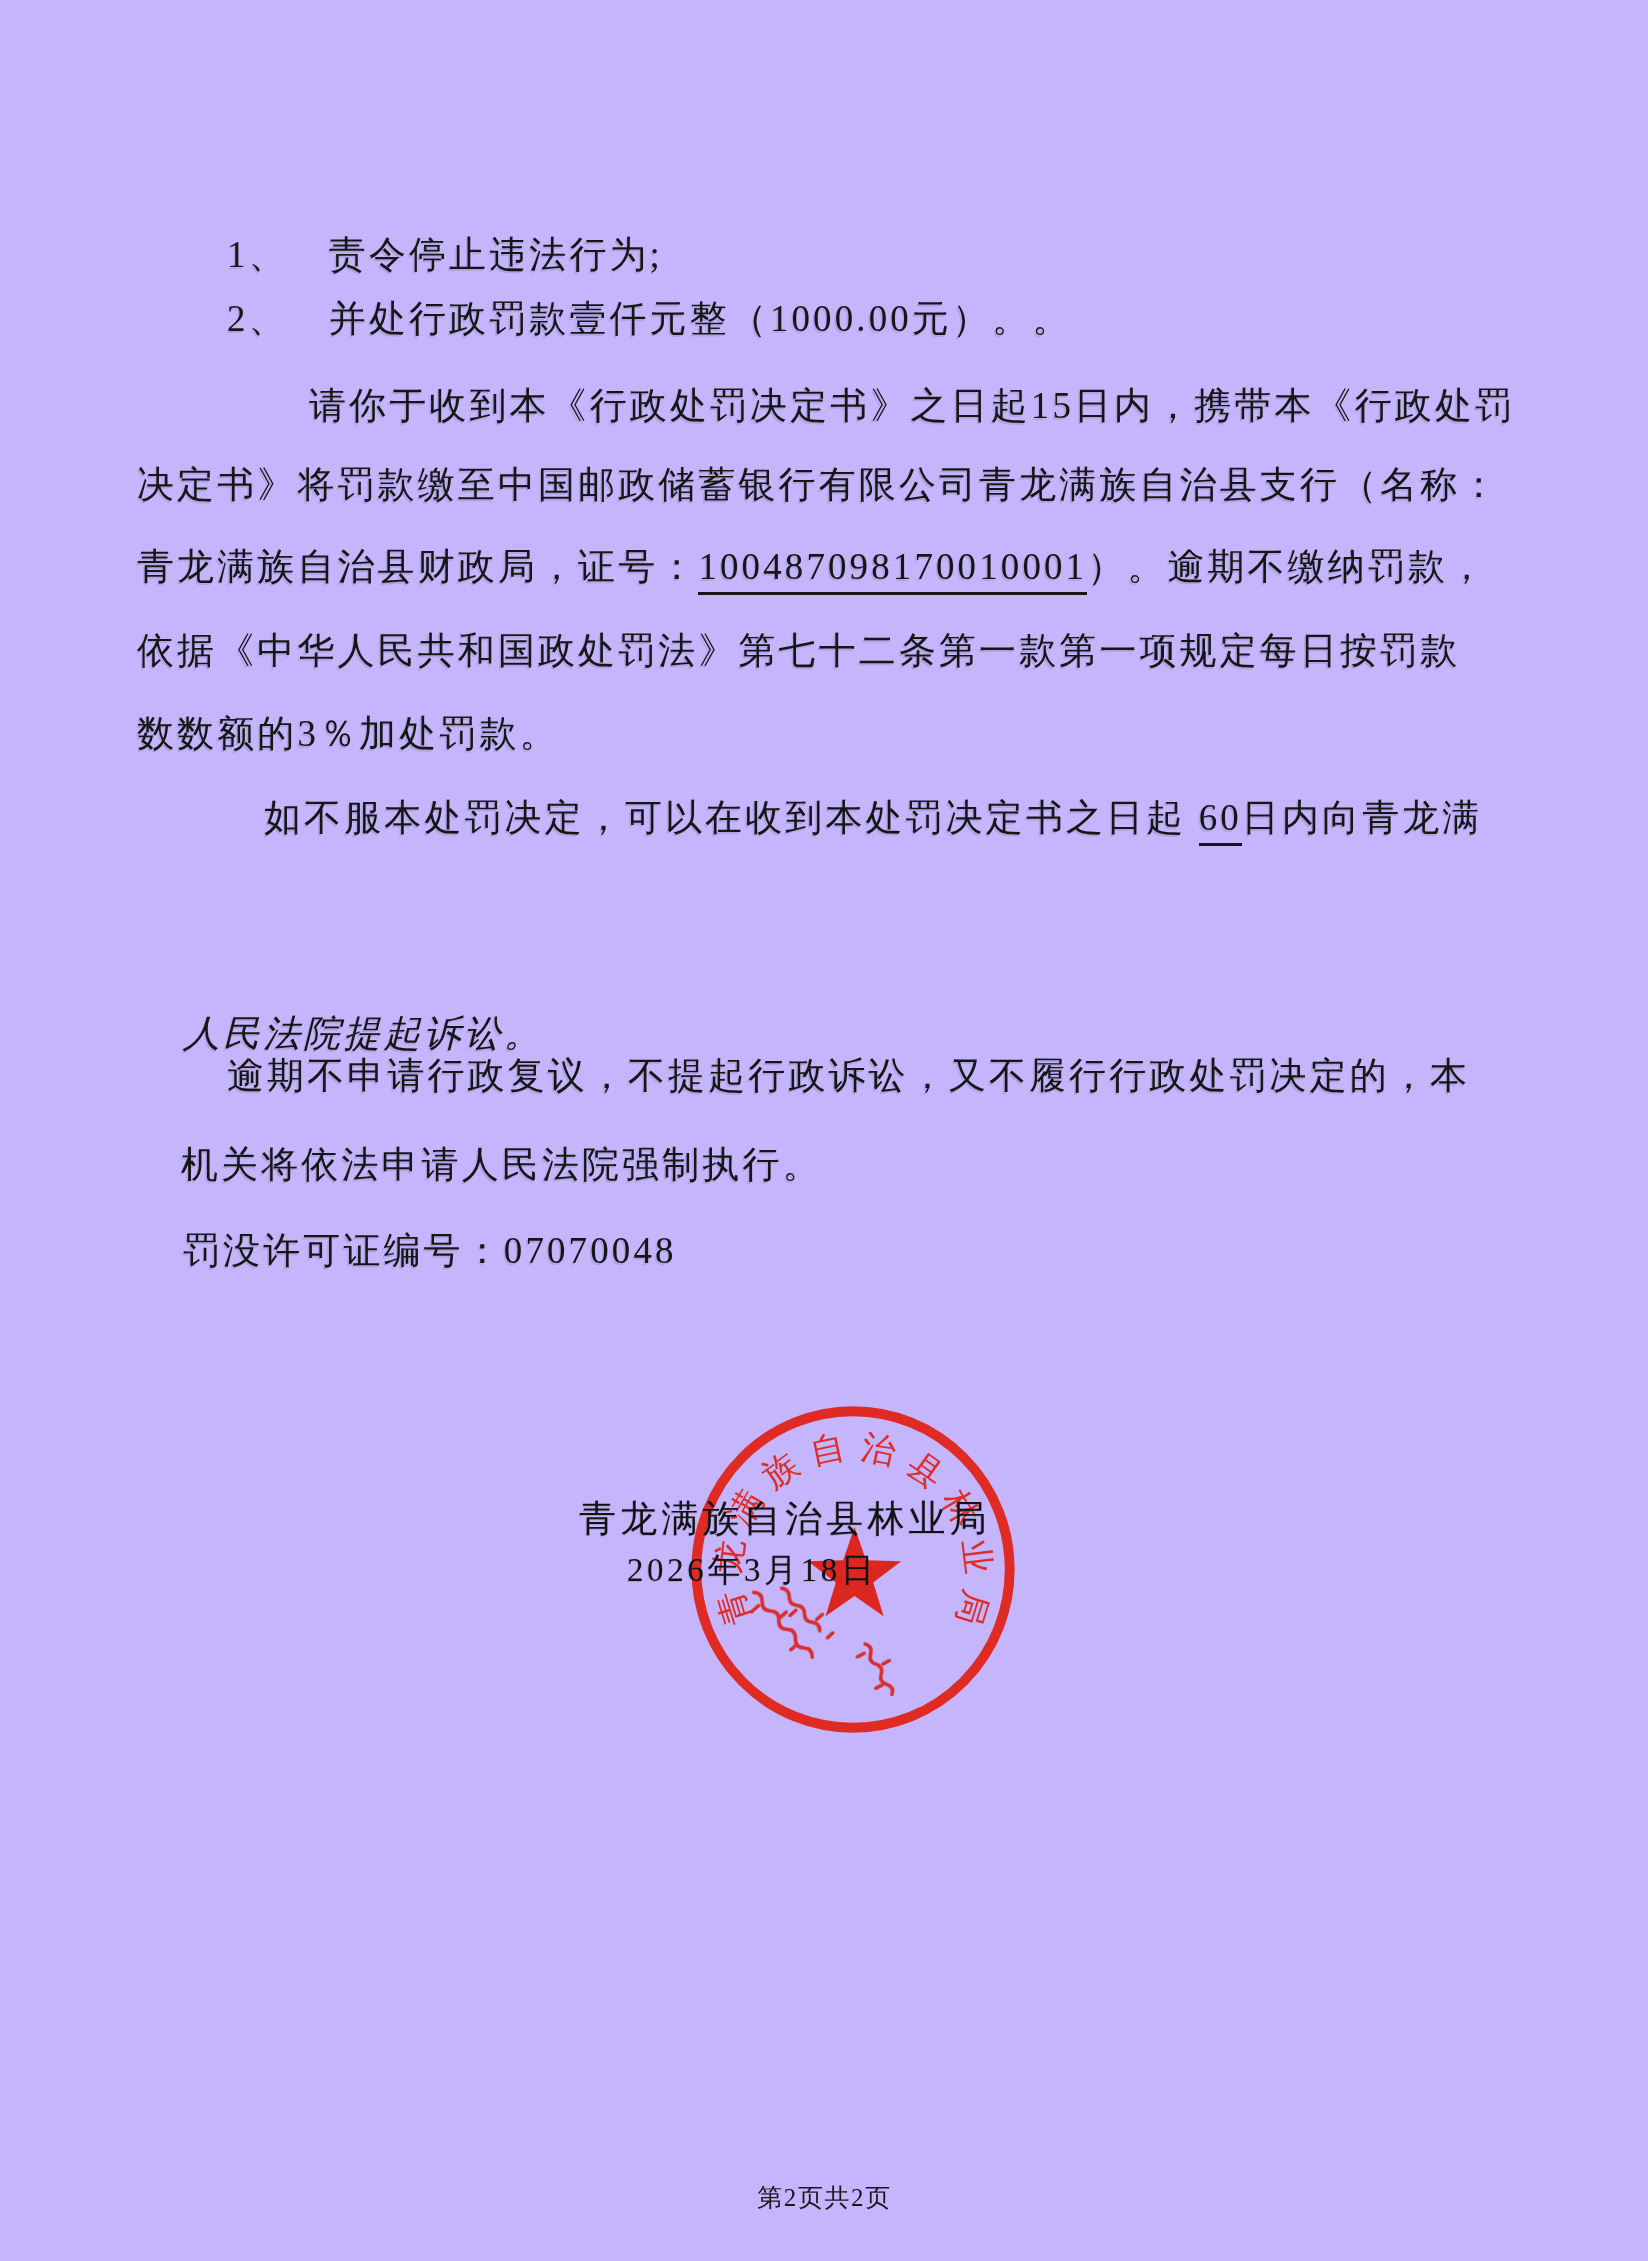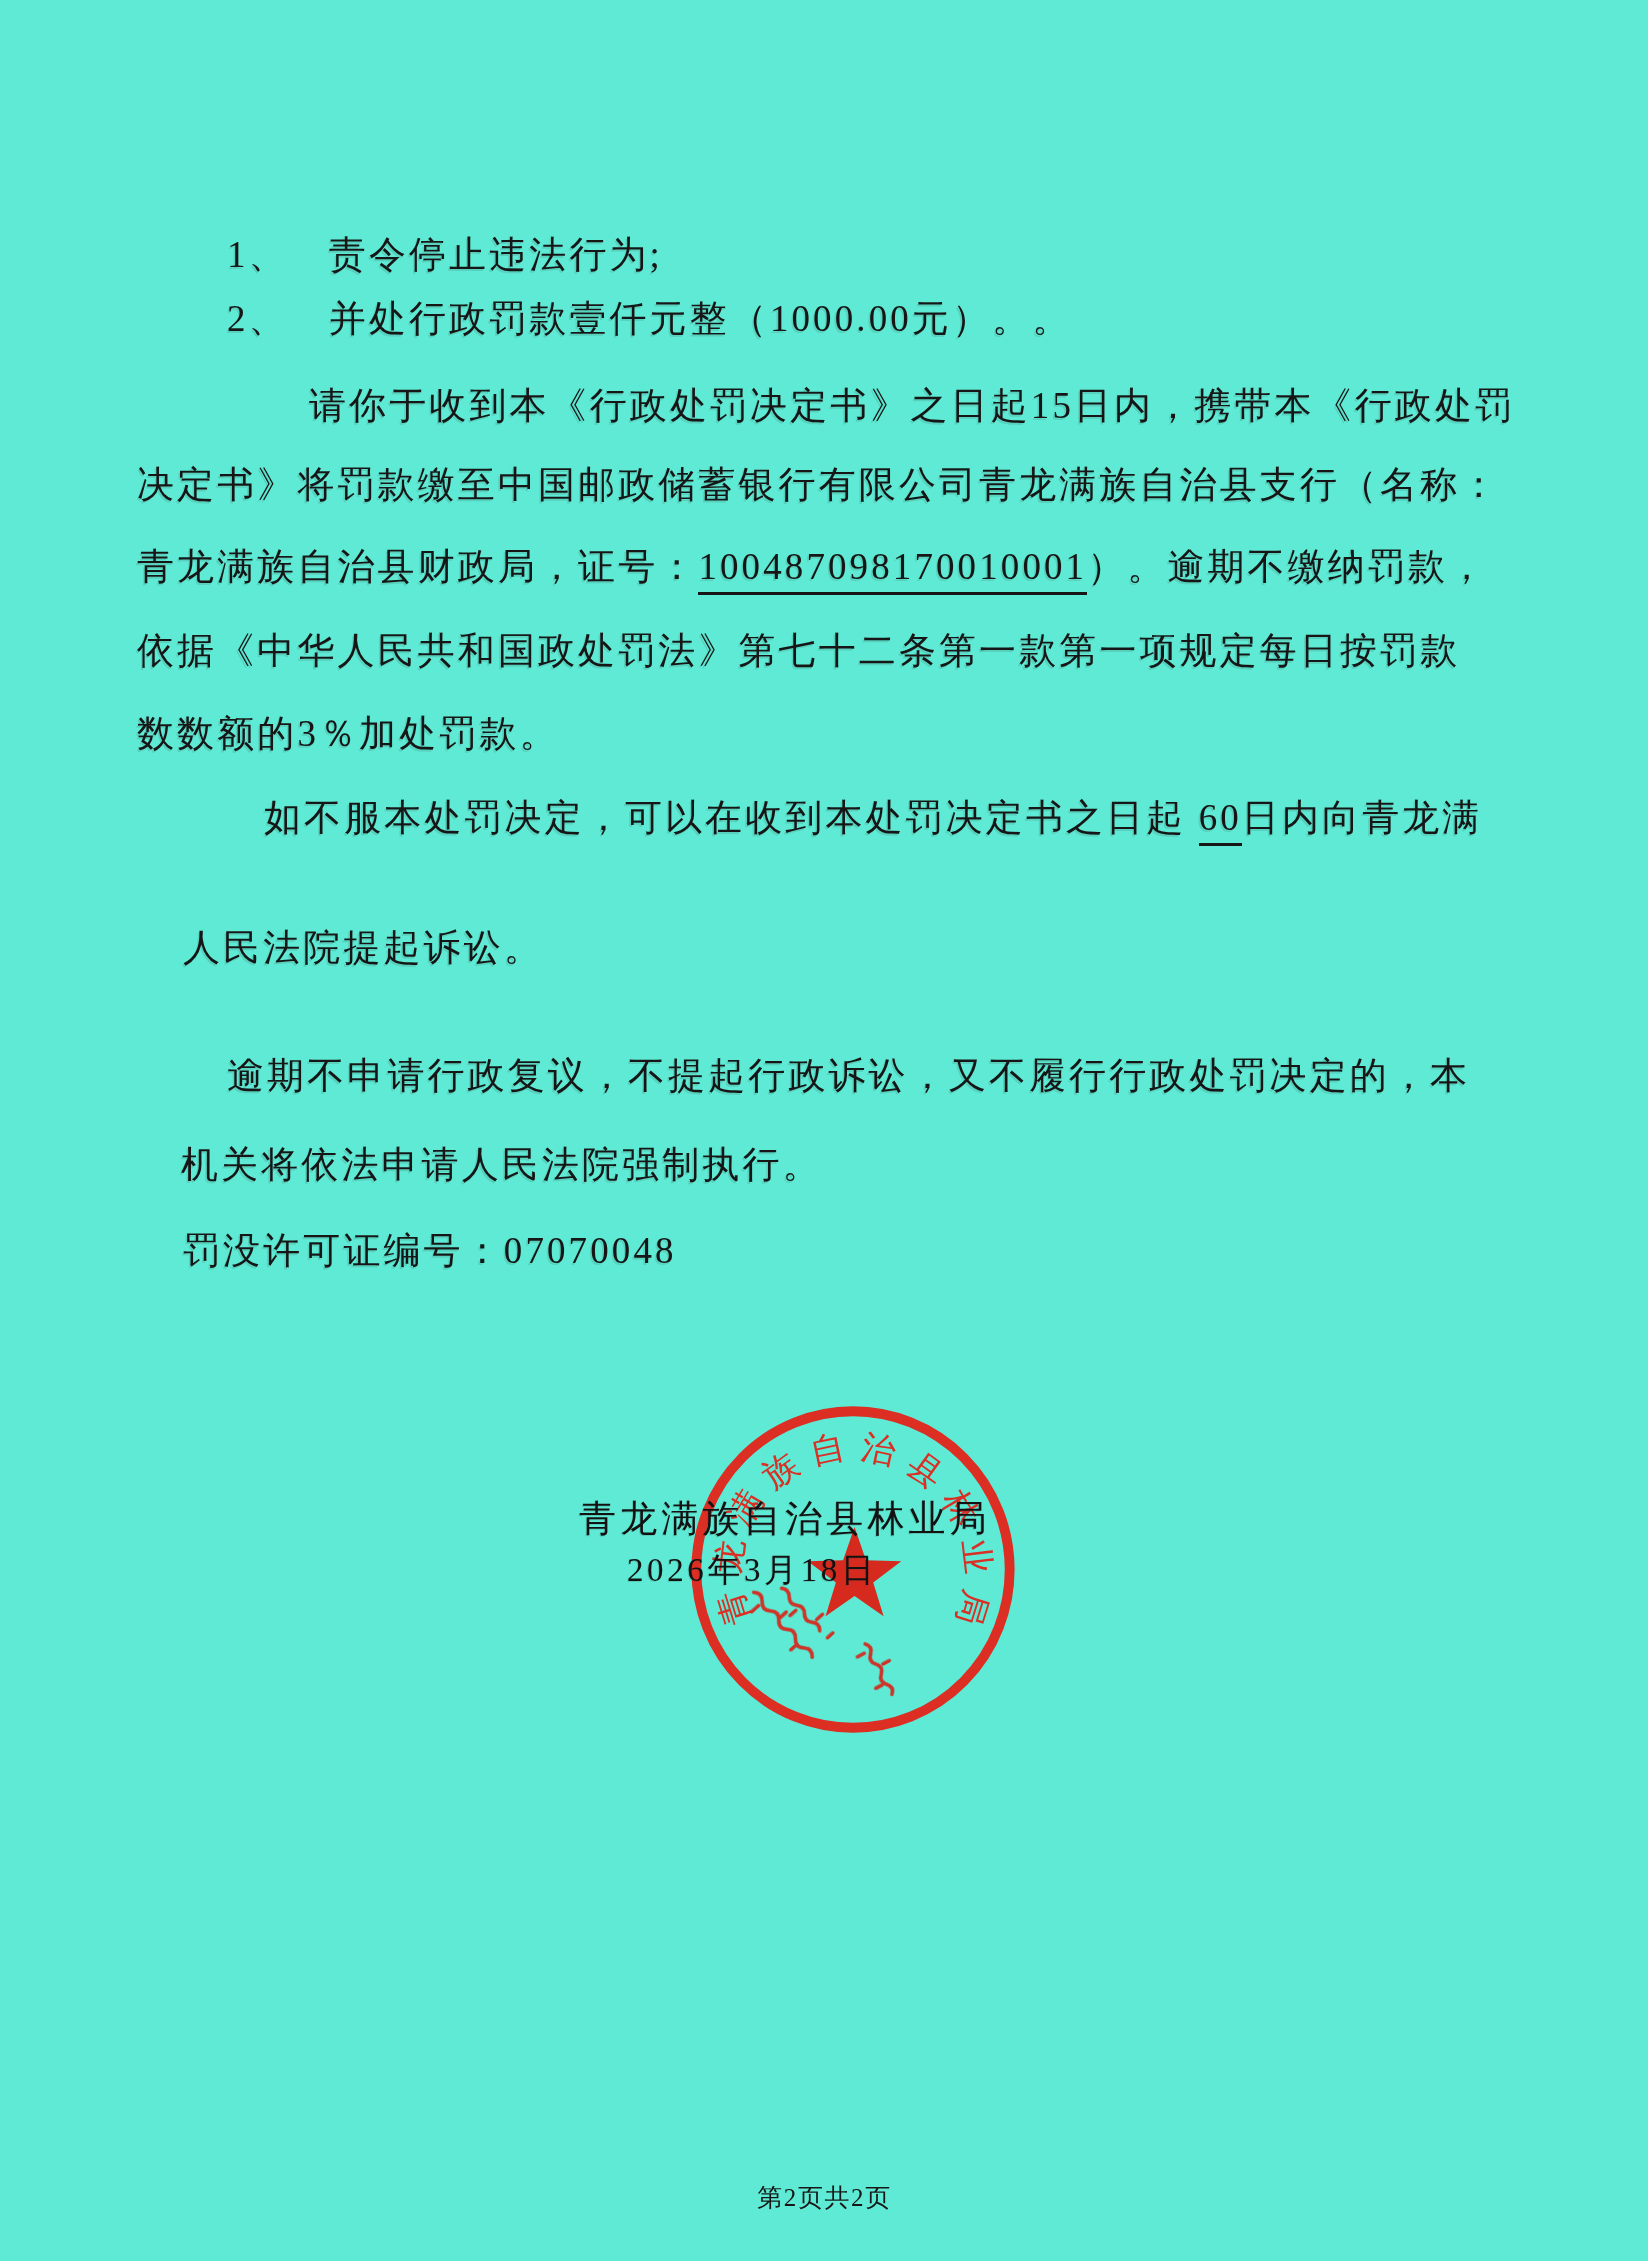--- a/index.html
+++ b/index.html
@@ -1,20 +1,20 @@
 <!DOCTYPE html>
 <html style="font-size:8.3px"><head>
 <meta charset="utf-8">
 <style>
   html, body { margin: 0; padding: 0; background: #ffffff; }
   .page {
     position: relative;
     width: 1649px;
     height: 2261px;
-    background: #5eead4;
+    background: #c4b5fd;
     overflow: hidden;
     font-family: "Liberation Serif", "DejaVu Serif", serif;
     color: #161616;
   }
   .line {
     position: absolute;
     font-size: 37px;
     line-height: 1.08;
     letter-spacing: 3.1px;
     white-space: nowrap;
@@ -27,21 +27,21 @@
   }
   .l-item1  { left: 227px;  top: 235px;  }
   .l-item2  { left: 227px;  top: 299px;  }
   .l-p1l1   { left: 277px;  top: 386px; margin-left: 32px;  }
   .l-p1l2   { left: 137px;  top: 465px;  }
   .l-p1l3   { left: 137px;  top: 547px; }
   .l-p1l4   { left: 137px;  top: 631px; }
   .l-p1l5   { left: 137px;  top: 714px; }
   .l-p2l1   { left: 227px;  top: 798px; margin-left: 37px; }
   .l-p2l2   { left: 181px;  top: 885px; }
-  .l-p2l3   { left: 183px;  top: 928px; }
+  .l-p2l3   { left: 183px;  top: 1014px; font-style: italic; }
   .l-p3l1   { left: 227px;  top: 1056px; }
   .l-p3l2   { left: 181px;  top: 1145px; }
   .l-permit { left: 183px;  top: 1231px; }
 
   .seal {
     position: absolute;
     left: 689px;
     top: 1404px;
     width: 328px;
     height: 331px;

